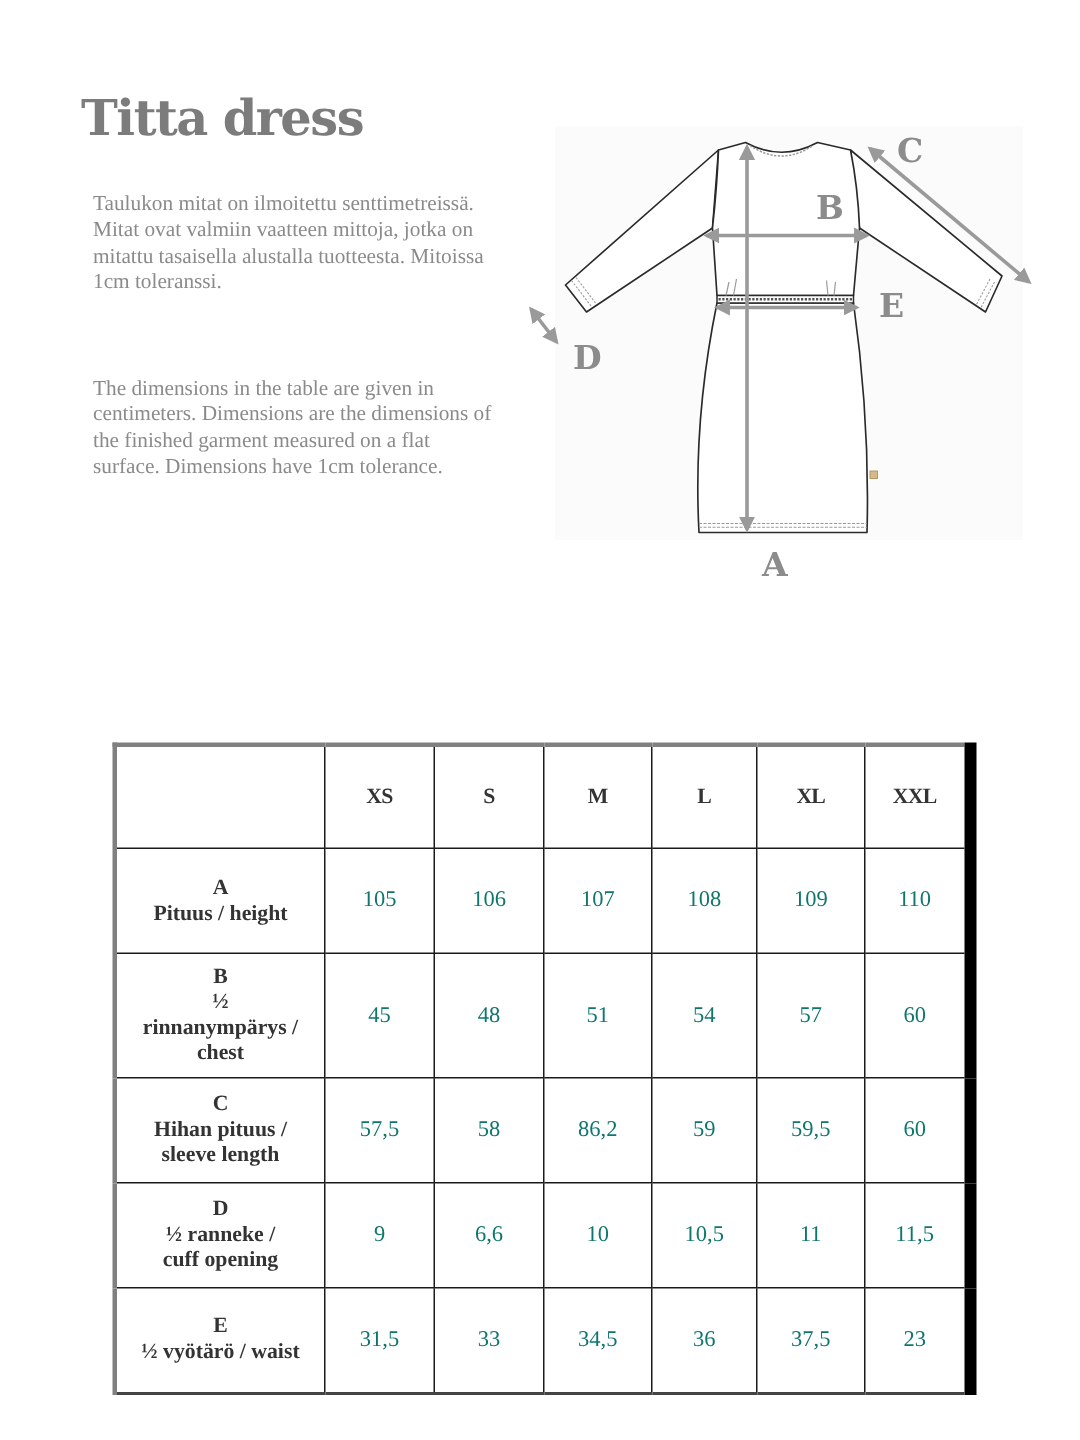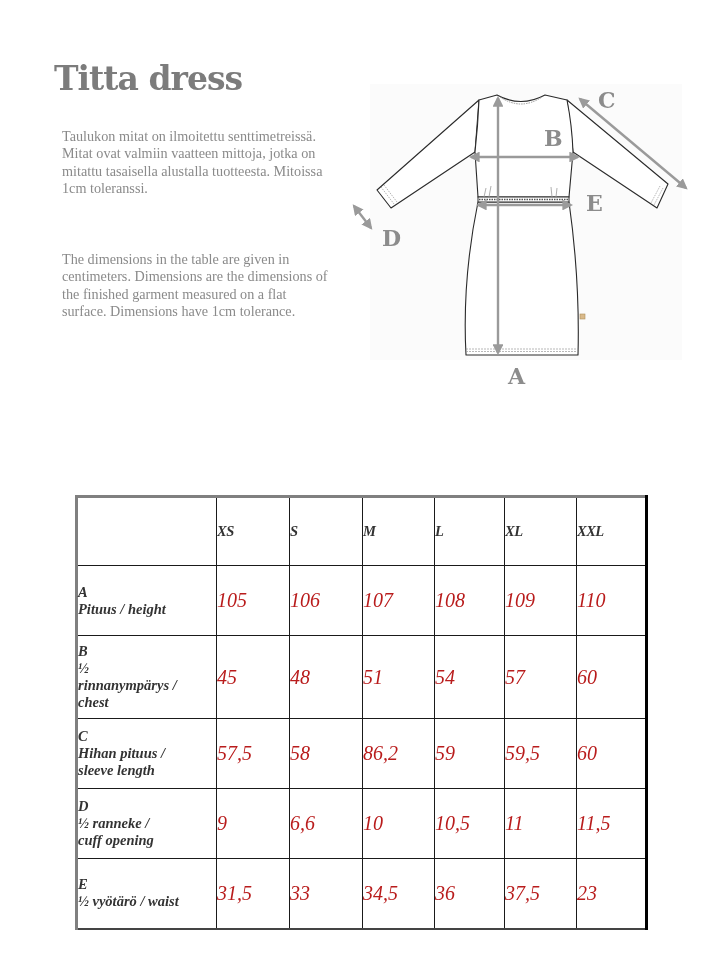--- a/index.html
+++ b/index.html
@@ -9,30 +9,30 @@
            font-family:"DejaVu Serif", serif; font-weight:bold; font-size:33px;
            letter-spacing:-1px; color:#7c7c7c; line-height:1; }
   .para { position:absolute; left:62px; width:270px; margin:0;
           font-family:"Liberation Serif", serif; font-size:14.2px; line-height:17.3px;
           color:#8a8a8a; }
   .para.fi { top:128px; }
   .para.en { top:251px; }
   .diagram { position:absolute; left:340px; top:70px; width:360px; height:330px; }
   .size-table { position:absolute; left:75px; top:495px; border-collapse:collapse;
                 font-family:"Liberation Serif", serif; table-layout:fixed; }
-  .size-table td, .size-table th { border:1.5px solid #1a1a1a; text-align:left;
-                vertical-align:middle; padding:0; color:#333;font-style:italic; }
+  .size-table td, .size-table th { border:1.5px solid #1a1a1a; text-align:center;
+                vertical-align:middle; padding:0; color:#333; }
   .size-table tr:first-child th, .size-table tr:first-child td { border-top:3px solid #808080; }
   .size-table tr:last-child td, .size-table tr:last-child th { border-bottom:2px solid #444; }
   .size-table th:first-child, .size-table td:first-child { border-left:3px solid #808080; }
-  .size-table th:last-child, .size-table td:last-child { border-right:3px solid #000000; }
+  .size-table th:last-child, .size-table td:last-child { border-right:8px solid #000000; }
   .size-table th.size { font-weight:bold; font-size:14.5px; color:#333; letter-spacing:-0.5px; }
   .size-table .rowhead { font-weight:bold; font-size:14.5px; line-height:17px; color:#333; }
   .size-table .rowhead .letter, .size-table .rowhead .lbl { display:block; }
-  .size-table td.val { font-size:20px; color:#b91c1c; }
+  .size-table td.val { font-size:15px; color:#0f766e; }
   .lbl-letter { font-family:"DejaVu Serif", serif; font-weight:bold; font-size:22px; fill:#8c8c8c; }
 </style>
 </head>
 <body>
 
 <h1 class="title">Titta dress</h1>
 <p class="para fi">Taulukon mitat  on ilmoitettu senttimetreissä. Mitat ovat valmiin vaatteen mittoja, jotka on mitattu tasaisella alustalla tuotteesta. Mitoissa 1cm toleranssi.</p>
 <p class="para en">The dimensions in the table are given in centimeters. Dimensions are the dimensions of the finished garment measured on a flat surface. Dimensions have 1cm tolerance.</p>
 
 <svg class="diagram" viewBox="340 70 360 330" xmlns="http://www.w3.org/2000/svg">

